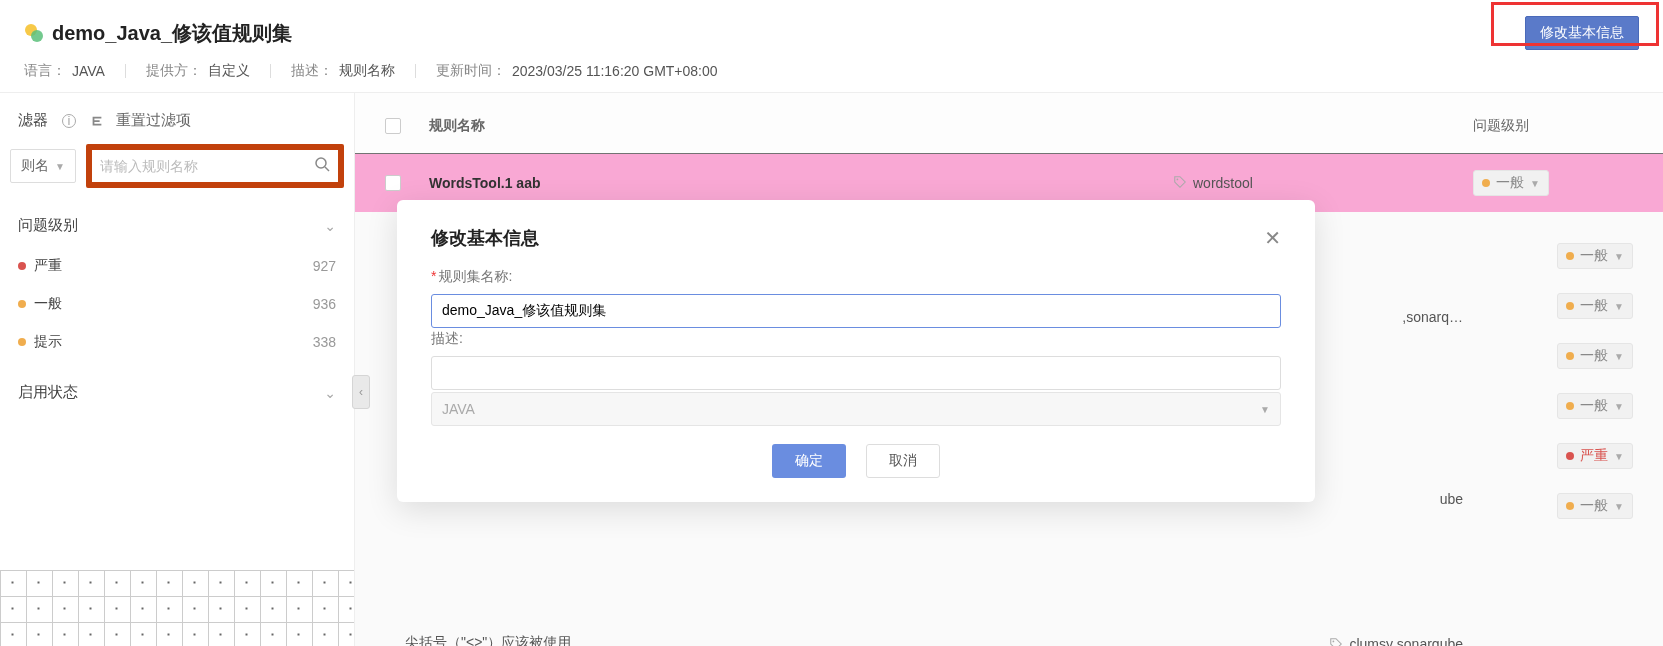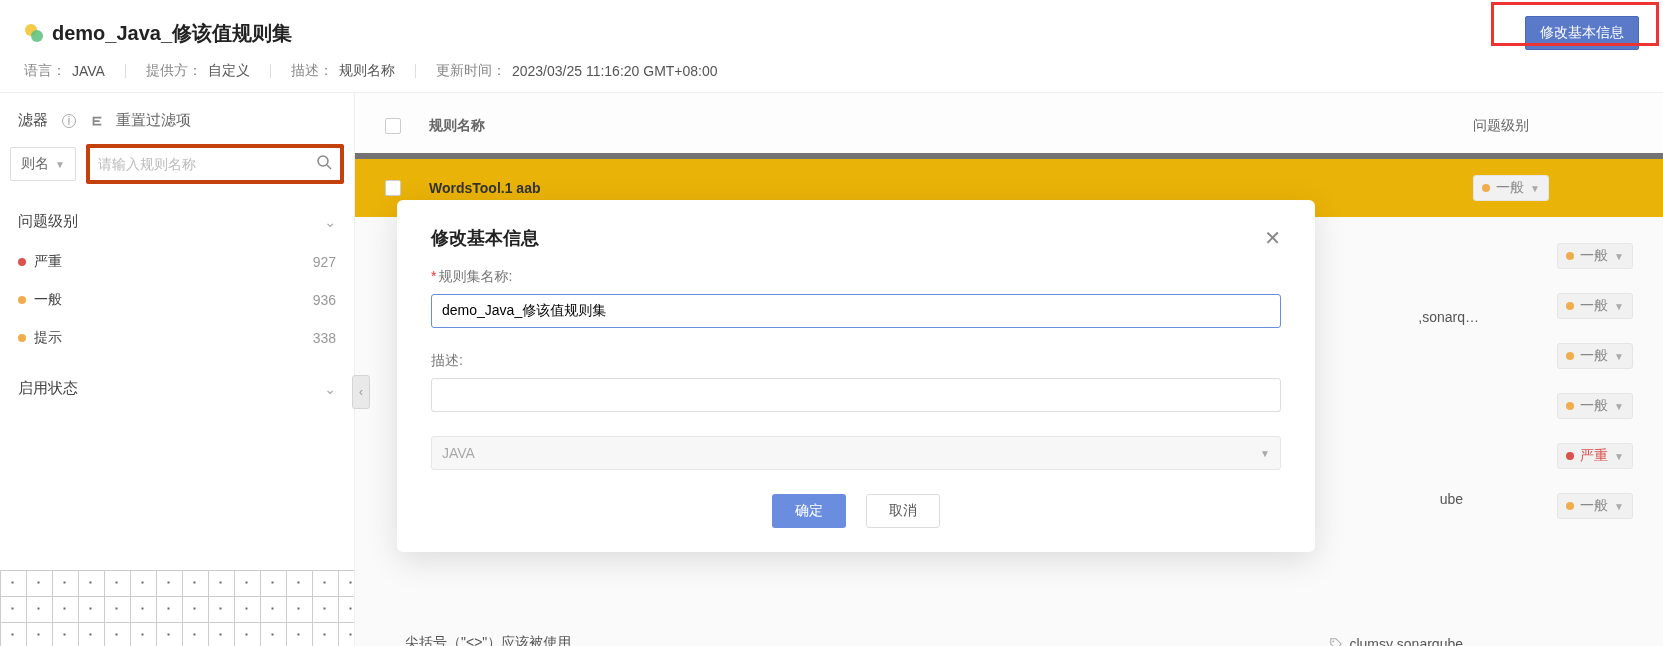--- a/index.html
+++ b/index.html
@@ -90,21 +90,21 @@
       border-radius: 2px;
       display:flex; align-items:center; gap:6px;
       color:#666;
       background:#fff;
       cursor:pointer;
       height:34px;
     }
     .caret-down { font-size:10px; color:#aaa;}
     .search-input-wrap {
       flex:1; display:flex; align-items:center;
-      border:4px solid #c2410c; border-radius:2px;
+      border:6px solid #c2410c; border-radius:2px;
       padding:16px 8px; height:34px;
     }
     .search-input {
       flex:1; border:none; outline:none; font-size:14px;
       color:#333;
     }
     .search-input::placeholder { color:#bbb; }
     .search-icon { color:#888; font-size:16px; }
 
     .filter-section { padding: 8px 18px; }
@@ -168,22 +168,22 @@
     }
     .col-check { width:44px; display:flex; align-items:center; }
     .checkbox { width:16px; height:16px; border:1px solid #ccc; border-radius:2px; background:#fff; cursor:pointer; }
     .col-name { flex:1; font-weight:700; }
     .col-tag { width:300px; font-weight:500; }
     .col-level { width:160px; font-weight:500; }
 
     .row {
       display:flex; align-items:center;
       padding: 16px 30px;
-      background:#eab308;
-      border-top:6px solid #737373;
+      background:#f9a8d4;
+      border-top:1px solid #737373;
     }
     .tag-chip { display:inline-flex; align-items:center; gap:6px; color:#555; }
     .tag-icon { color:#aaa; }
     .level-pill {
       display:inline-flex; align-items:center; gap:6px;
       background:#f1f1f1; border:1px solid #e5e5e5;
       border-radius:3px; padding:3px 8px; color:#888;
       cursor:pointer;
     }
     .level-pill .caret-down { font-size:10px; }
@@ -198,21 +198,21 @@
       background:#fff;
       border-radius:6px;
       box-shadow: 0 8px 32px rgba(0,0,0,0.12);
       padding: 26px 34px 24px;
       z-index:20;
     }
     .modal-head { display:flex; justify-content:space-between; align-items:center; margin-bottom:18px; }
     .modal-title { font-size:18px; font-weight:600; color:#222; }
     .close-btn { font-size:20px; color:#888; cursor:pointer; }
 
-    .form-row { margin-bottom:24px; }
+    .form-row { margin-bottom:2px; }
     .form-label { display:block; color:#777; margin-bottom:8px; font-size:14px; }
     .req-star { color:#e33; margin-right:2px; }
     .form-input {
       width:100%; padding:8px 10px; font-size:14px;
       border:1px solid #6a8de0; border-radius:3px;
       outline:none;
     }
     .form-input-plain { border-color:#ddd; }
     .form-select {
       width:100%; padding:8px 10px;
@@ -350,20 +350,31 @@
         </div>
       <div class="col-name">规则名称</div>
       <div class="col-level">问题级别</div>
     </div>
 
     <div class="row">
       <div class="col-check">
           <span class="checkbox"></span>
         </div>
       <div class="col-name">WordsTool.1 aab</div>
+      <div class="col-tag">
+        <span class="tag-chip">
+          <span class="tag-icon">
+            <svg width="14" height="14" viewBox="0 0 16 16">
+                <path d="M2 2h6l6 6-6 6-6-6z" fill="none" stroke="#aaa" stroke-width="1.2"></path>
+                <circle cx="5" cy="5" r="1" fill="#aaa"></circle>
+              </svg>
+          </span>
+          <span>wordstool</span>
+        </span>
+      </div>
       <div class="col-level">
         <span class="level-pill">
           <span class="dot dot-normal"></span>
           <span>一般</span>
           <span class="caret-down">▼</span>
         </span>
       </div>
     </div>
 
     <div class="pills-stack">
@@ -392,21 +403,21 @@
           <span>严重</span>
           <span class="caret-down">▼</span>
         </span>
       <span class="level-pill">
           <span class="dot dot-normal"></span>
           <span>一般</span>
           <span class="caret-down">▼</span>
         </span>
     </div>
 
-    <div style="position:absolute; right:184px; top:216px; display:flex; flex-direction:column; gap:120px;">
+    <div style="position:absolute; right:200px; top:216px; display:flex; flex-direction:column; gap:120px;">
       <span class="truncated-tag">,sonarq…</span>
     </div>
     <div style="position:absolute; right:200px; top:398px;">
       <span class="truncated-tag">ube</span>
     </div>
     <div style="position:absolute; left:50px; bottom:2px; color:#555;">
       <span>尖括号（"&lt;&gt;"）应该被使用</span>
     </div>
     <div style="position:absolute; right:200px; bottom:2px; display:flex; align-items:center; gap:6px; color:#555;">
       <svg width="14" height="14" viewBox="0 0 16 16">

